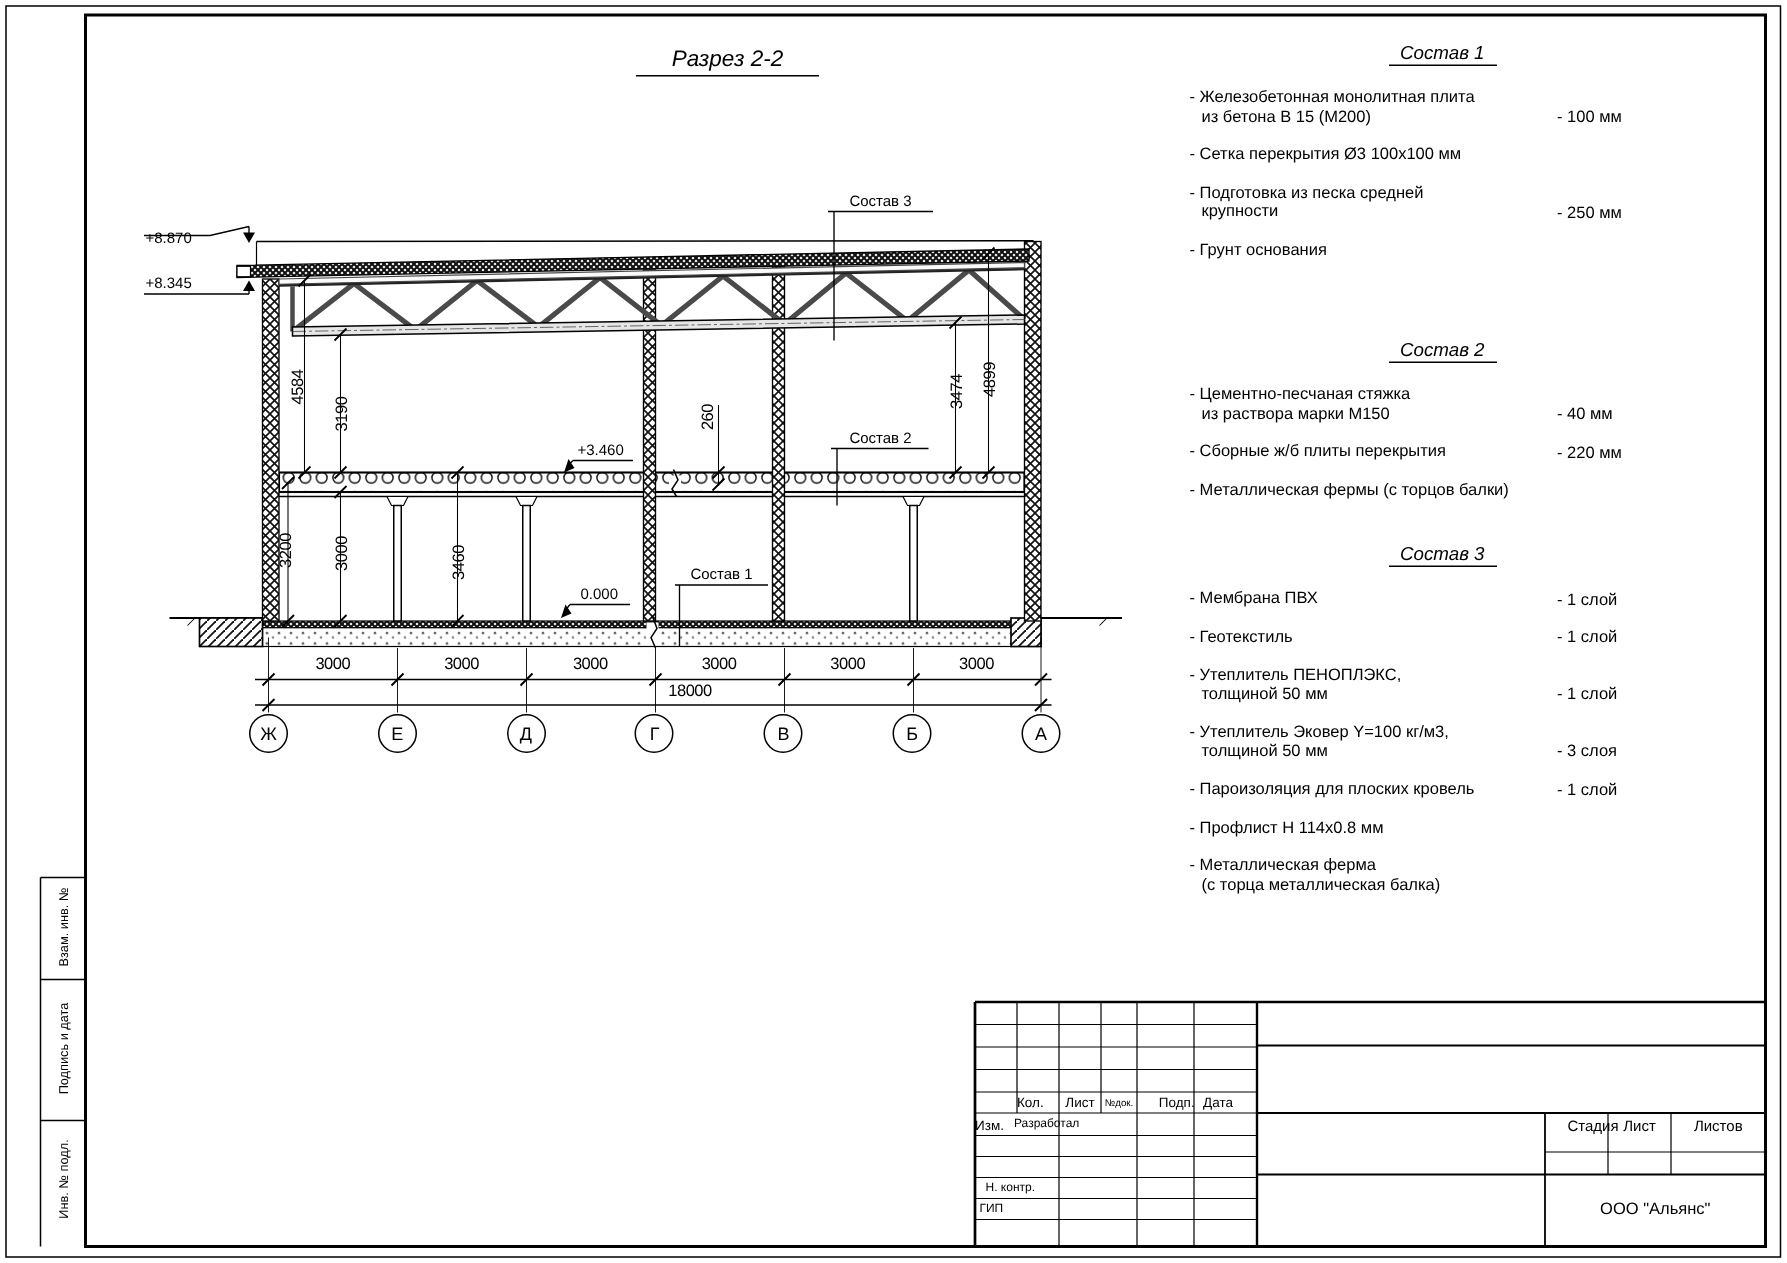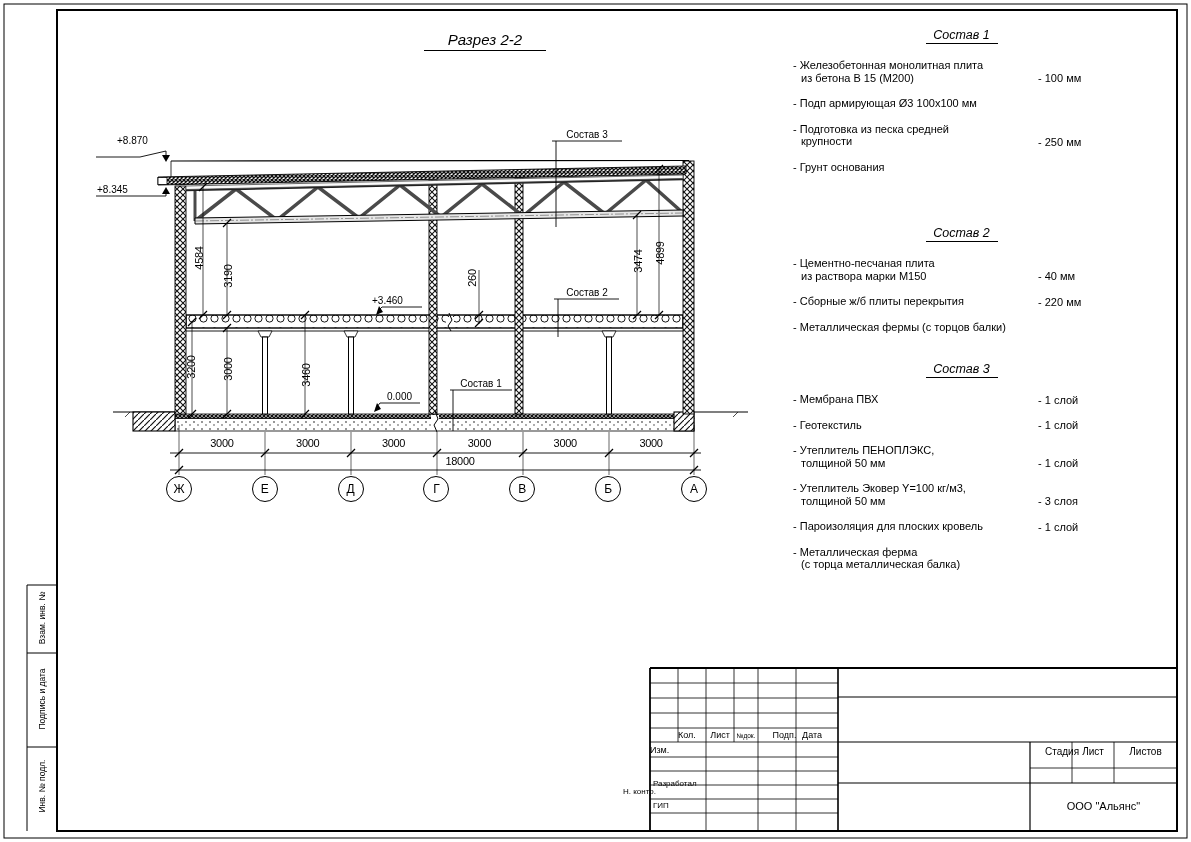--- a/index.html
+++ b/index.html
@@ -170,23 +170,23 @@
     <path d="M650,683 H838 M650,698 H838 M650,713 H838 M650,728 H838 M650,742 H838
              M650,757 H838 M650,771 H838 M650,785 H838 M650,799 H838 M650,813 H838" stroke-width="0.8"></path>
     <path d="M838,697 H1177 M838,742 H1177 M838,783 H1177" stroke-width="1.2"></path>
     <path d="M1030,742 V831" stroke-width="1.2"></path>
     <path d="M1030,768 H1177 M1072,742 V783 M1114,742 V783" stroke-width="0.8"></path>
   </g>
 </svg>
 
 <div class="abs sec-title" style="left:424px;top:31px;width:122px;">Разрез 2-2</div>
 
-<div class="abs ulbl" style="left:97px;top:135px;margin-left:20px;">+8.870</div>
+<div class="abs ulbl" style="left:97px;top:154px;">+8.870</div>
 <div class="abs ulbl" style="left:97px;top:184px;">+8.345</div>
-<div class="abs ulbl" style="left:372px;top:295px;">+3.460</div>
+<div class="abs ulbl" style="left:385px;top:295px;">+3.460</div>
 <div class="abs ulbl" style="left:387px;top:391px;">0.000</div>
 
 <div class="abs callout" style="left:554px;top:129px;width:66px;">Состав 3</div>
 <div class="abs callout" style="left:555px;top:287px;width:64px;">Состав 2</div>
 <div class="abs callout" style="left:450px;top:378px;width:62px;">Состав 1</div>
 
 <div class="vdim" style="left:167px;top:252px;">4584</div>
 <div class="vdim" style="left:196px;top:270px;">3190</div>
 <div class="vdim" style="left:606px;top:255px;">3474</div>
 <div class="vdim" style="left:628px;top:247px;">4899</div>
@@ -222,21 +222,21 @@
   <div class="comp-title">Состав 1</div>
   <div>
 
       <div class="comp-item">
         <div class="ci-text">- Железобетонная  монолитная плита
 из бетона В 15 (М200)</div>
         <div class="ci-val">- 100 мм</div>
       </div>
 
       <div class="comp-item">
-        <div class="ci-text">- Подп армирующая Ø3 100х100 мм</div>
+        <div class="ci-text">- Сетка перекрытия Ø3 100х100 мм</div>
         <div class="ci-val"></div>
       </div>
 
 
       <div class="comp-item">
         <div class="ci-text">- Подготовка из песка средней
 крупности</div>
         <div class="ci-val">- 250 мм</div>
       </div>
 
@@ -245,21 +245,21 @@
         <div class="ci-val"></div>
       </div>
     </div>
 </div>
 
 <div class="comp" style="top:226px;">
   <div class="comp-title">Состав 2</div>
   <div>
 
       <div class="comp-item">
-        <div class="ci-text">- Цементно-песчаная плита
+        <div class="ci-text">- Цементно-песчаная стяжка
 из раствора марки М150</div>
         <div class="ci-val">- 40 мм</div>
       </div>
 
       <div class="comp-item">
         <div class="ci-text">- Сборные ж/б плиты перекрытия</div>
         <div class="ci-val">- 220 мм</div>
       </div>
 
       <div class="comp-item">
@@ -293,38 +293,42 @@
         <div class="ci-text">- Утеплитель Эковер Y=100 кг/м3,
 толщиной 50 мм</div>
         <div class="ci-val">- 3 слоя</div>
       </div>
 
       <div class="comp-item">
         <div class="ci-text">- Пароизоляция для плоских кровель</div>
         <div class="ci-val">- 1 слой</div>
       </div>
 
+      <div class="comp-item">
+        <div class="ci-text">- Профлист Н 114х0.8 мм</div>
+        <div class="ci-val"></div>
+      </div>
 
       <div class="comp-item">
         <div class="ci-text">- Металлическая ферма
 (с торца металлическая балка)</div>
         <div class="ci-val"></div>
       </div>
     </div>
 </div>
 
 <div class="tb-lbl" style="left:650px;top:745px;width:28px;text-align:left;">Изм.</div>
 <div class="tb-lbl" style="left:678px;top:730px;width:28px;text-align:left;">Кол.</div>
 <div class="tb-lbl" style="left:706px;top:730px;width:28px;text-align:center;">Лист</div>
 <div class="tb-lbl tiny" style="left:734px;top:732px;width:24px;text-align:center;">№док.</div>
 <div class="tb-lbl" style="left:758px;top:730px;width:53px;text-align:center;">Подп.</div>
 <div class="tb-lbl" style="left:796px;top:730px;width:32px;text-align:center;">Дата</div>
 
-<div class="tb-lbl role" style="left:653px;top:779px;">Разработал</div>
-<div class="tb-lbl role" style="left:623px;top:787px;">Н. контр.</div>
+<div class="tb-lbl role" style="left:653px;top:744px;padding-left:23px;">Разработал</div>
+<div class="tb-lbl role" style="left:657px;top:787px;">Н. контр.</div>
 <div class="tb-lbl role" style="left:653px;top:801px;">ГИП</div>
 
 <div class="tb-lbl stage" style="left:1030px;top:746px;width:64px;text-align:center;">Стадия</div>
 <div class="tb-lbl stage" style="left:1072px;top:746px;width:42px;text-align:center;">Лист</div>
 <div class="tb-lbl stage" style="left:1114px;top:746px;width:63px;text-align:center;">Листов</div>
 
 <div class="tb-company" style="left:1030px;top:800px;width:147px;">ООО "Альянс"</div>
 
 <div class="vlab" style="left:8px;top:613px;width:68px;">Взам. инв. №</div>
 <div class="vlab" style="left:-5px;top:694px;width:94px;">Подпись и дата</div>

